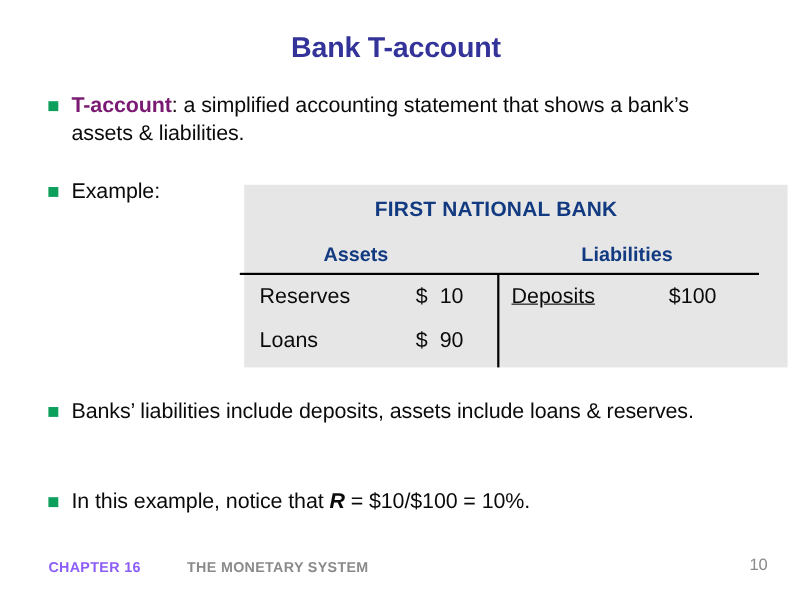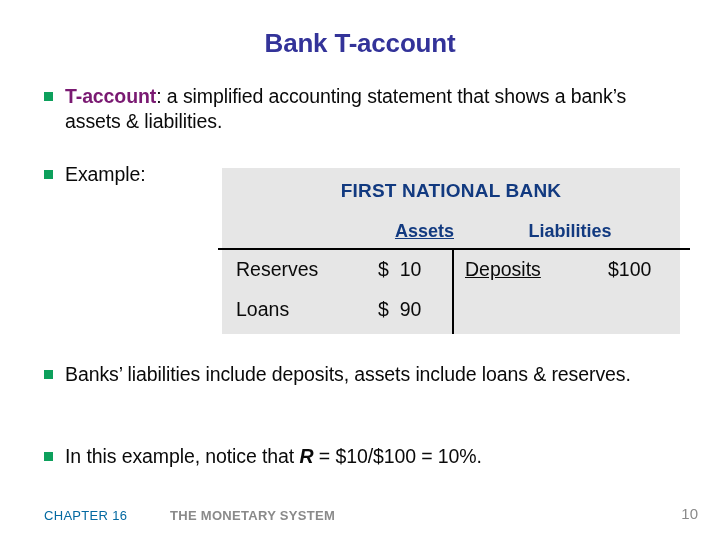--- a/index.html
+++ b/index.html
@@ -70,40 +70,41 @@
   #bullet-4 { top: 444px; left: 44px; width: 660px; }
 
   
   .taccount {
     position: absolute;
     top: 168px;
     left: 222px;
     width: 458px;
     height: 166px;
     background: #e6e6e6;
+    padding-left: 36px;
   }
   .taccount-title {
     position: absolute;
     top: 12px;
     left: 0;
     width: 458px;
     text-align: center;
     font-size: 19px;
     font-weight: bold;
     color: #123A80;
     letter-spacing: 0.2px;
   }
   .col-head {
     position: absolute;
     top: 53px;
     font-size: 18px;
     font-weight: bold;
     color: #123A80;
   }
-  #assets-head      { left: 72px;  width: 160px; text-align: right; text-decoration: underline; }
+  #assets-head      { left: 72px;  width: 160px; text-align: left; }
   #liabilities-head { left: 268px; width: 160px; text-align: center; }
 
   .hrule {
     position: absolute;
     top: 248px;
     left: 218px;
     width: 472px;
     height: 2px;
     background: #000000;
   }
@@ -128,22 +129,22 @@
   #cell-loans-value    { top: 298px; left: 378px; }
   #cell-deposits-label { top: 258px; left: 465px; text-decoration: underline; }
   #cell-deposits-value { top: 258px; left: 608px; }
 
   
   .footer-chapter {
     position: absolute;
     left: 44px;
     top: 508px;
     font-size: 13px;
-    font-weight: normal;
-    color: #0369a1;
+    font-weight: bold;
+    color: #8b5cf6;
     letter-spacing: 0.3px;
   }
   .footer-topic {
     position: absolute;
     left: 170px;
     top: 508px;
     font-size: 13px;
     font-weight: bold;
     color: #8A8A8A;
     letter-spacing: 0.3px;

